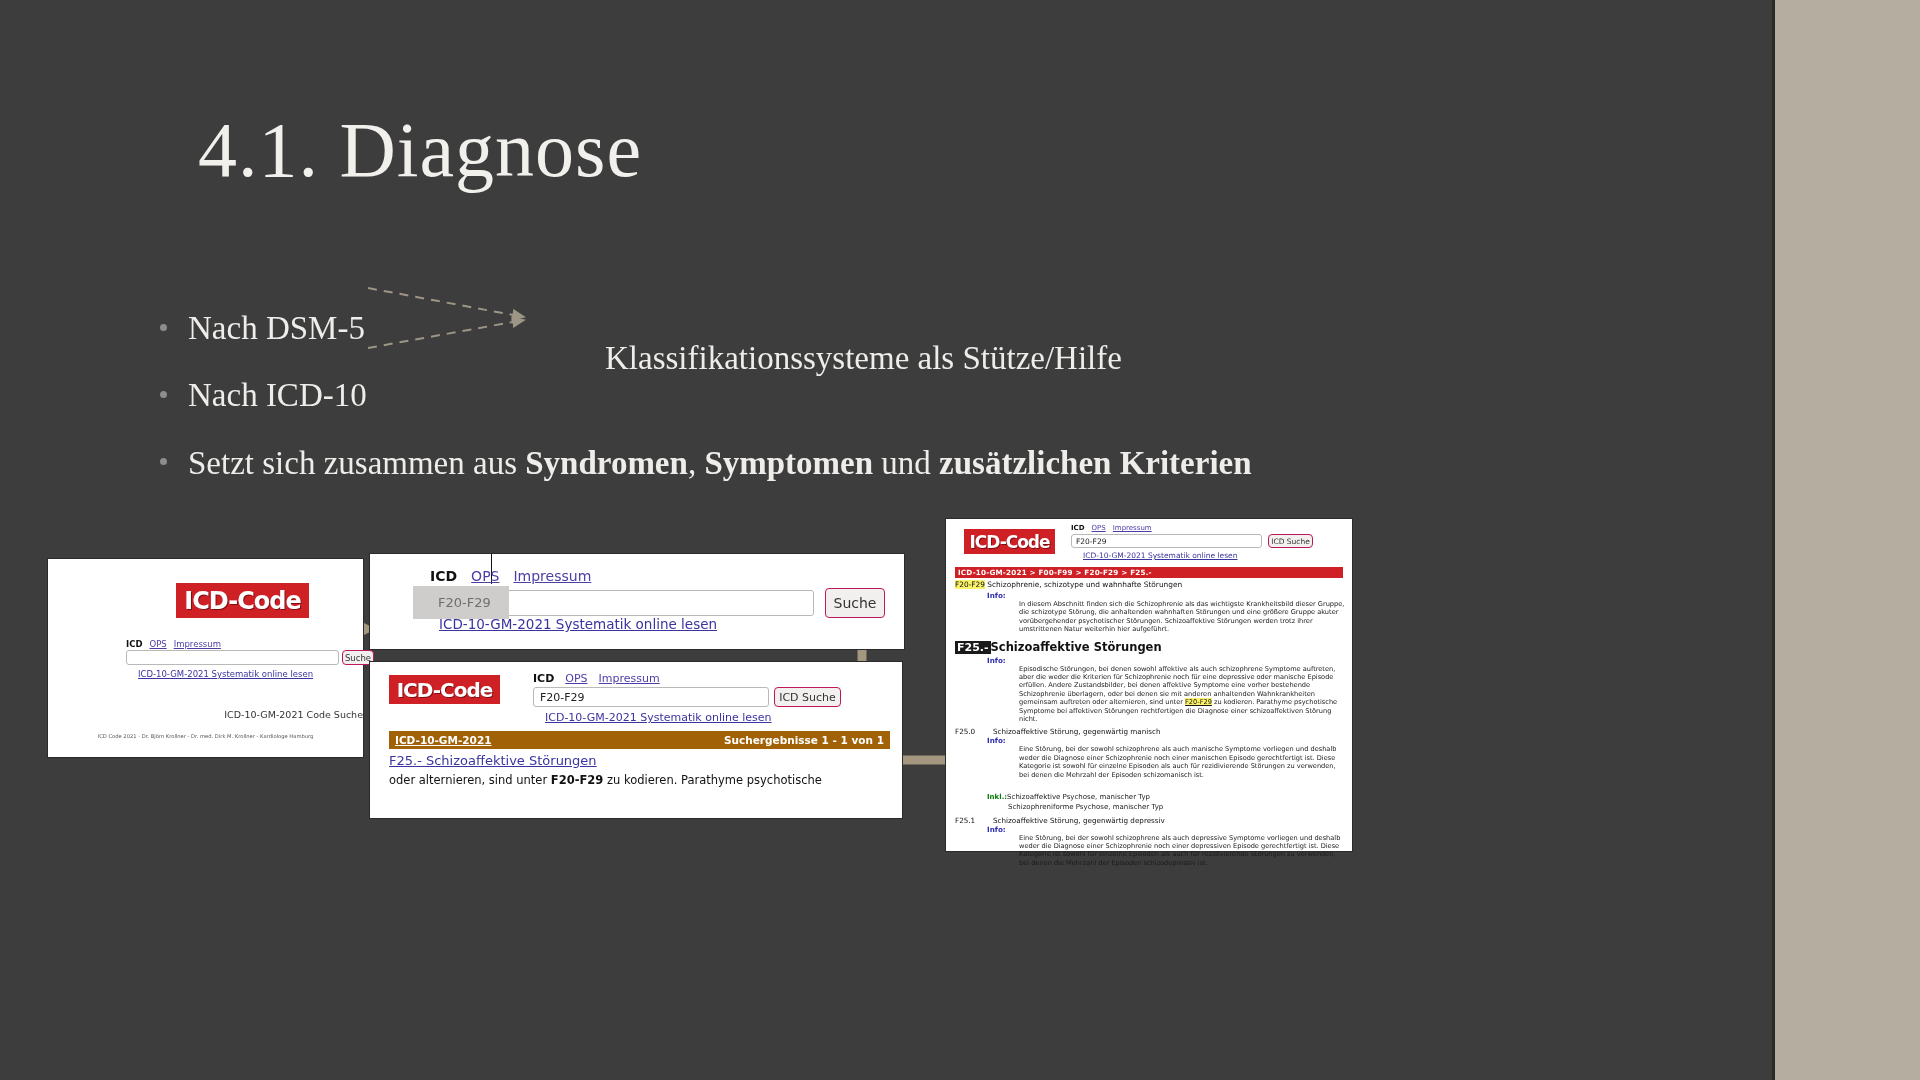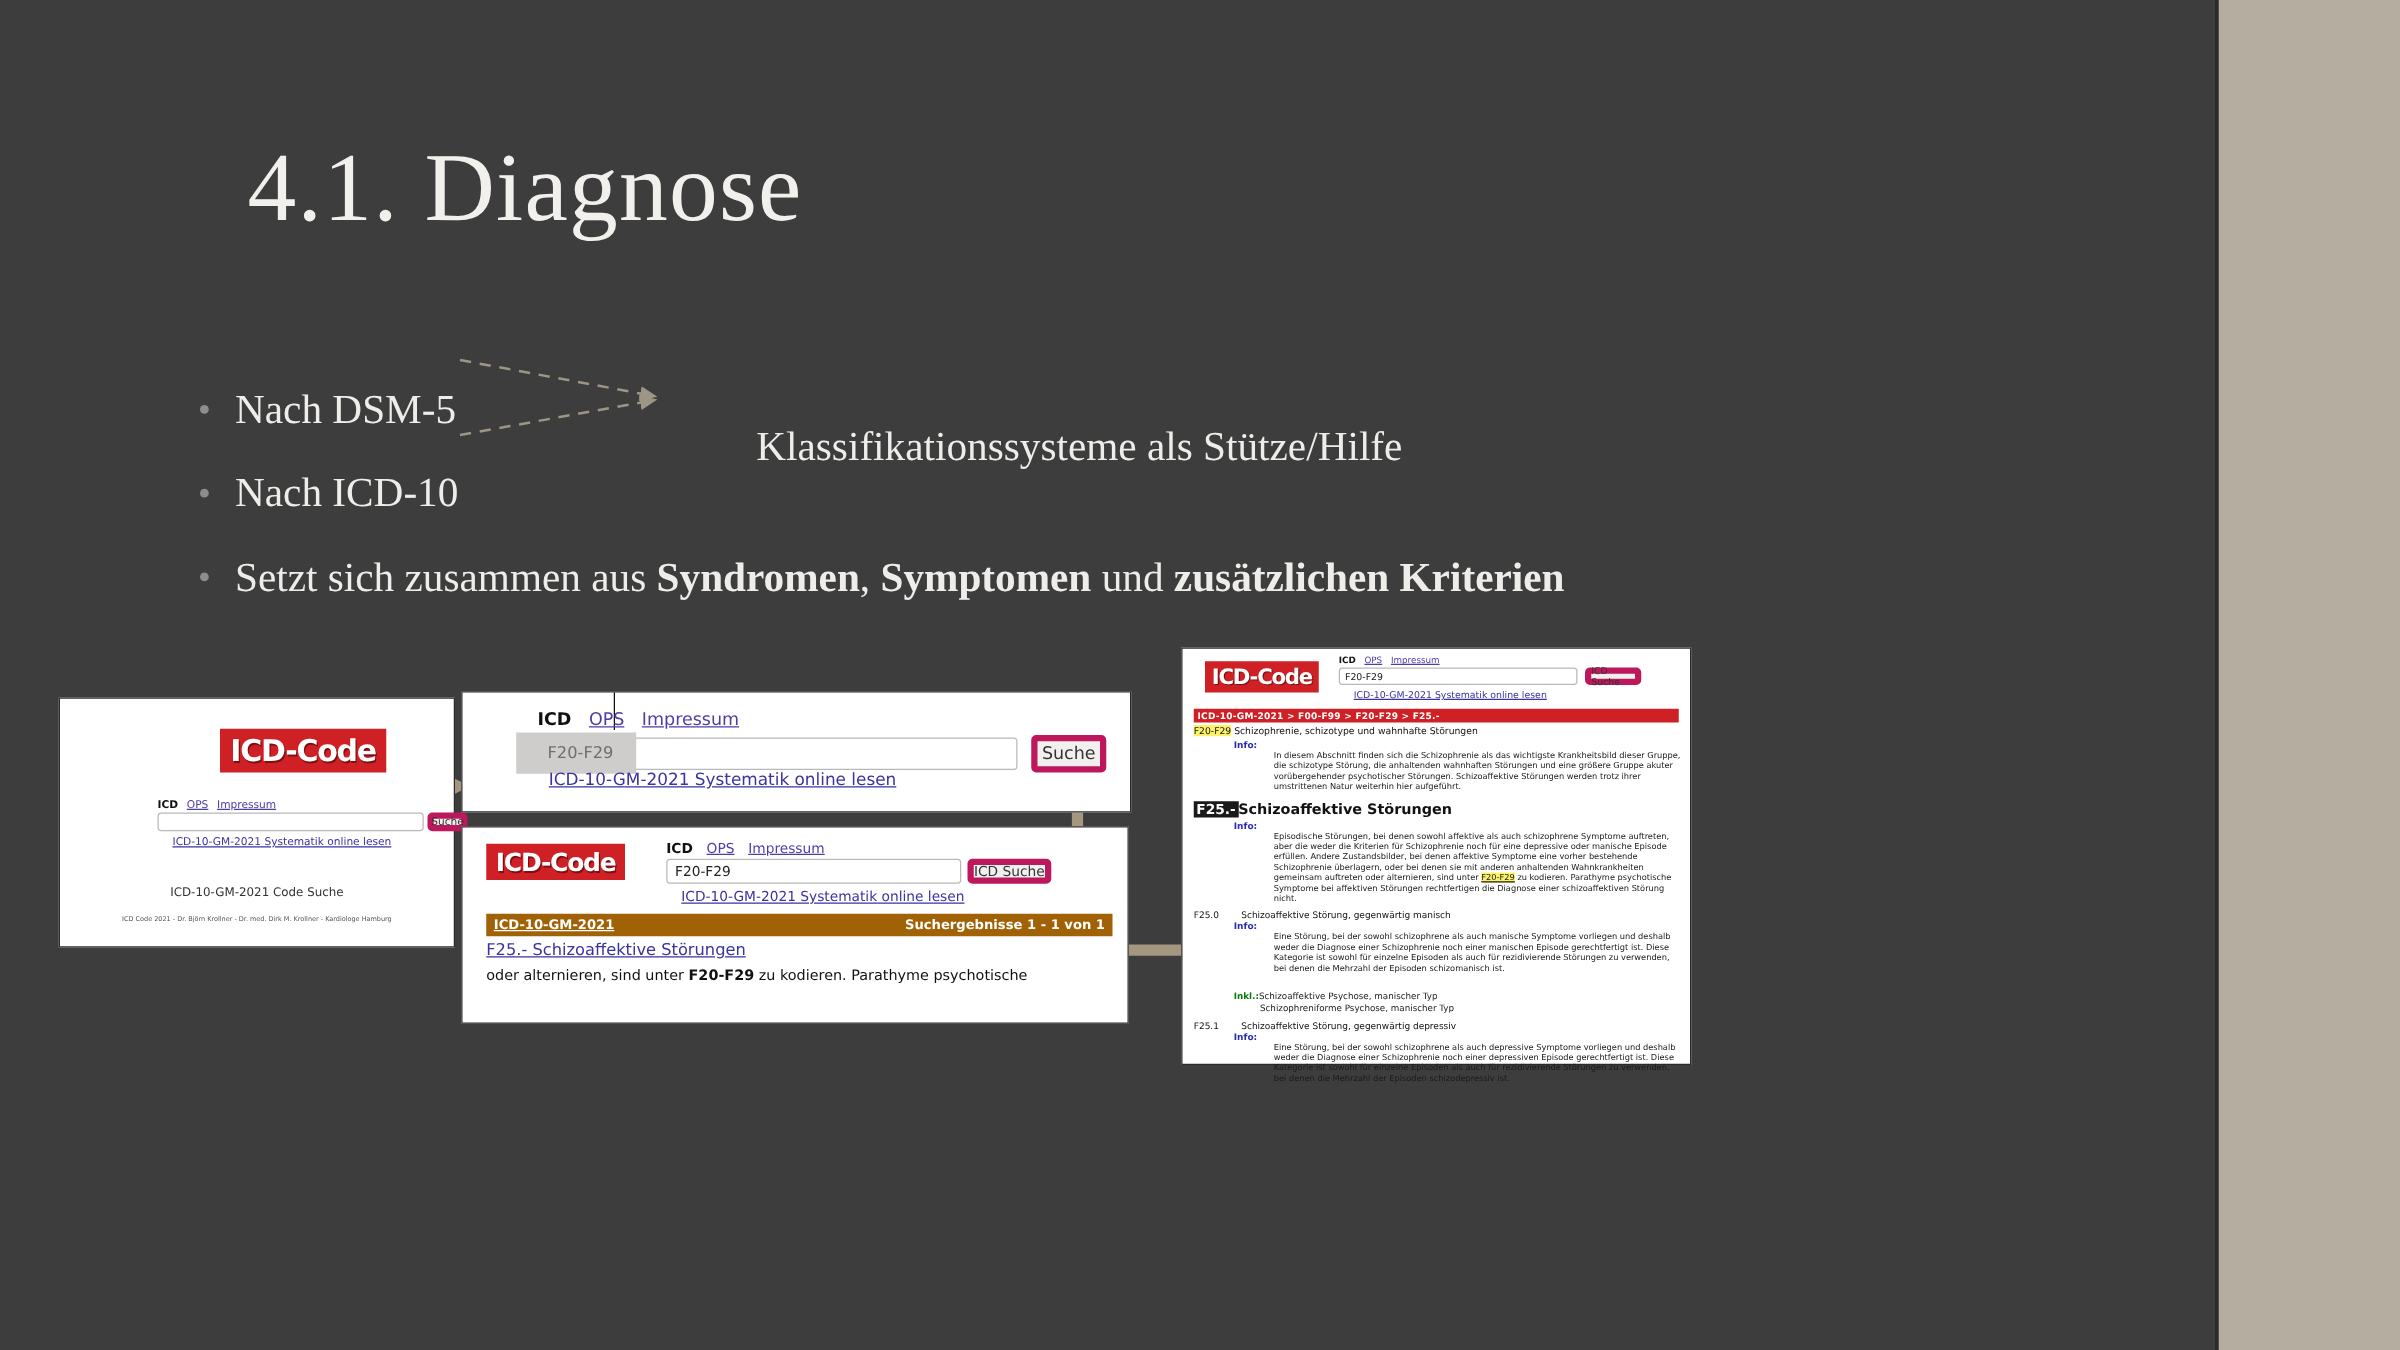--- a/index.html
+++ b/index.html
@@ -61,21 +61,21 @@
   }
   .navline { font-family:"DejaVu Sans", sans-serif; }
   .navline .ic { font-weight:bold; color:#111; }
   .navline a { color:#4b3fa6; text-decoration:underline; margin-left:10px; }
   .fieldbox {
     background:#fff; border:1px solid #b9b9b9; border-radius:3px;
     font-family:"DejaVu Sans", sans-serif; color:#222;
     display:flex; align-items:center;
   }
   .btn {
-    background:#f1f0ef; border:5px solid #be185d; border-radius:4px;
+    background:#f1f0ef; border:1px solid #be185d; border-radius:4px;
     font-family:"DejaVu Sans", sans-serif; color:#333;
     display:flex; align-items:center; justify-content:center;
   }
   .sublink { color:#3b33a0; font-family:"DejaVu Sans", sans-serif;padding-left:12px; }
 
   #screenHome {
     position:absolute; left:47px; top:558px;
     width:317px; height:200px;
     background:#ffffff; border:1px solid #2b2b2b;
   }
@@ -87,21 +87,21 @@
   #screenHome .nav a { margin-left:7px; }
   #screenHome .inp {
     position:absolute; left:78px; top:91px; width:213px; height:15px;
     padding-left:4px; font-size:8px;
   }
   #screenHome .sbtn {
     position:absolute; left:294px; top:91px; width:32px; height:15px; font-size:8.5px;
   }
   #screenHome .slink { position:absolute; left:78px; top:110px; font-size:8.5px; }
   #screenHome .foot1 {
-    position:absolute; left:0; right:0; top:150px; text-align:center;
+    position:absolute; left:0; right:0; top:150px; text-align:right;
     font-size:9.5px; color:#333; font-family:"DejaVu Sans", sans-serif;
   }
   #screenHome .foot2 {
     position:absolute; left:0; right:0; top:174px; text-align:center;
     font-size:5.2px; color:#555; font-family:"DejaVu Sans", sans-serif;
   }
 
   
   #screenZoom {
     position:absolute; left:369px; top:553px;

